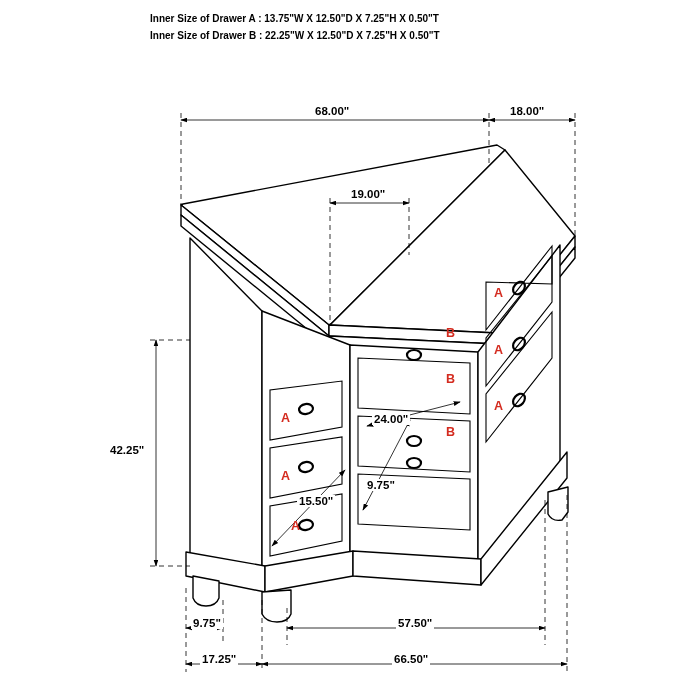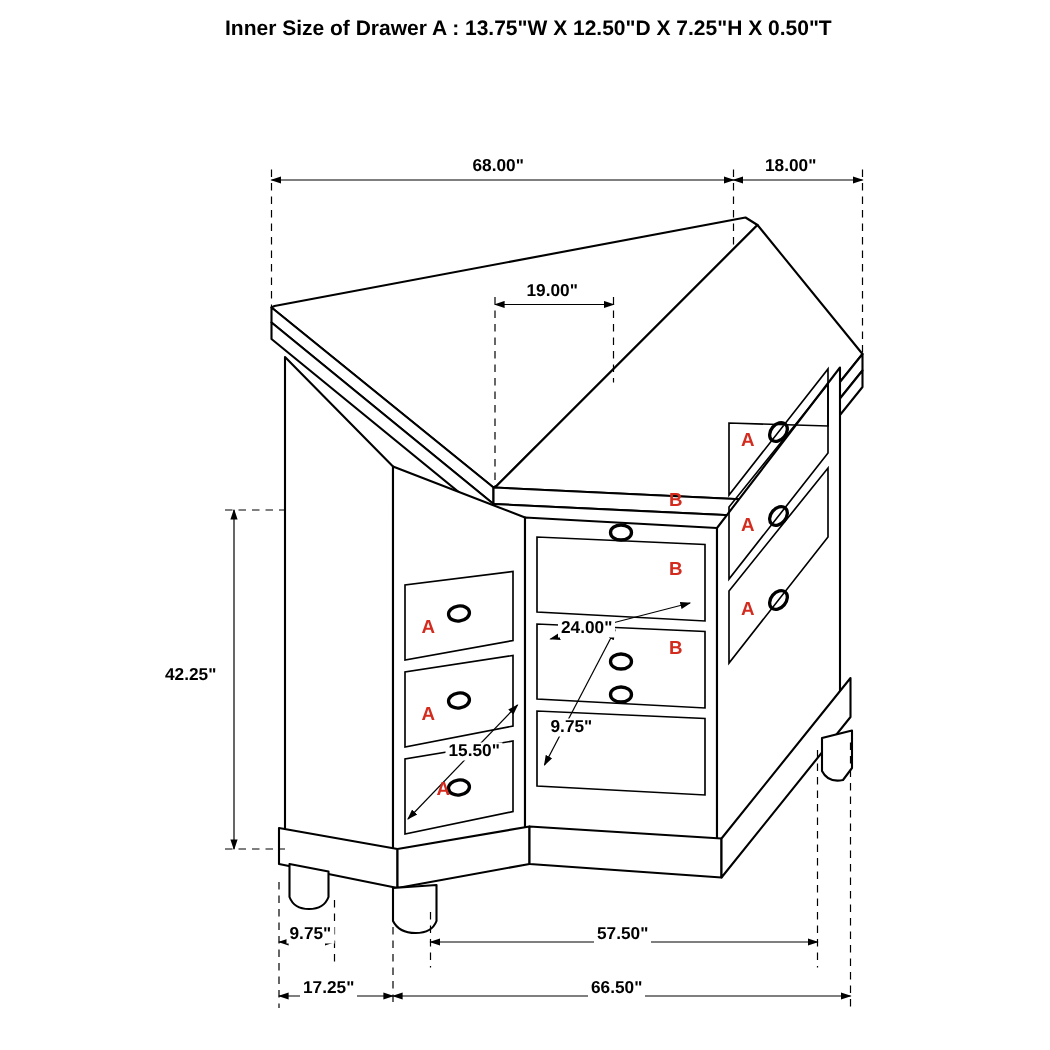--- a/index.html
+++ b/index.html
@@ -19,21 +19,21 @@
     width: 700px;
     height: 700px;
   }
   .spec-block {
     position: absolute;
     left: 150px;
     top: 10px;
     width: 540px;
   }
   .spec-line {
-    font-size: 14px;
+    font-size: 10px;
     font-weight: bold;
     color: #000;
     line-height: 17px;
     white-space: nowrap;
   }
   svg.diagram {
     position: absolute;
     left: 0;
     top: 0;
     width: 700px;
@@ -56,20 +56,21 @@
     white-space: nowrap;
   }
 </style>
 </head>
 <body>
 
 <div id="stage">
 
   <div class="spec-block">
     <div class="spec-line">Inner Size of Drawer A : 13.75"W X 12.50"D X 7.25"H X 0.50"T</div>
+    <div class="spec-line">Inner Size of Drawer B : 22.25"W X 12.50"D X 7.25"H X 0.50"T</div>
   </div>
 
   <svg class="diagram" viewBox="0 0 700 700">
     <defs>
       <marker id="arrow-end" markerWidth="9" markerHeight="9" refX="8" refY="3" orient="auto" markerUnits="strokeWidth">
         <path d="M0,0 L9,3 L0,6 z" fill="#000"></path>
       </marker>
       <marker id="arrow-start" markerWidth="9" markerHeight="9" refX="1" refY="3" orient="auto" markerUnits="strokeWidth">
         <path d="M9,0 L0,3 L9,6 z" fill="#000"></path>
       </marker>

